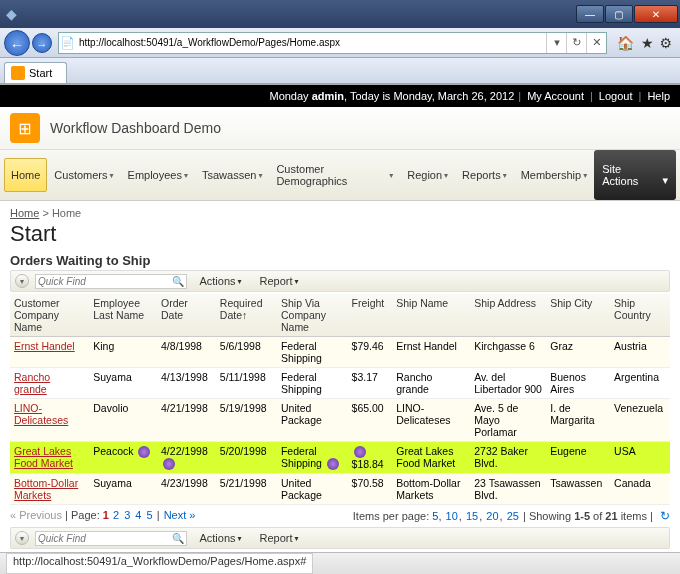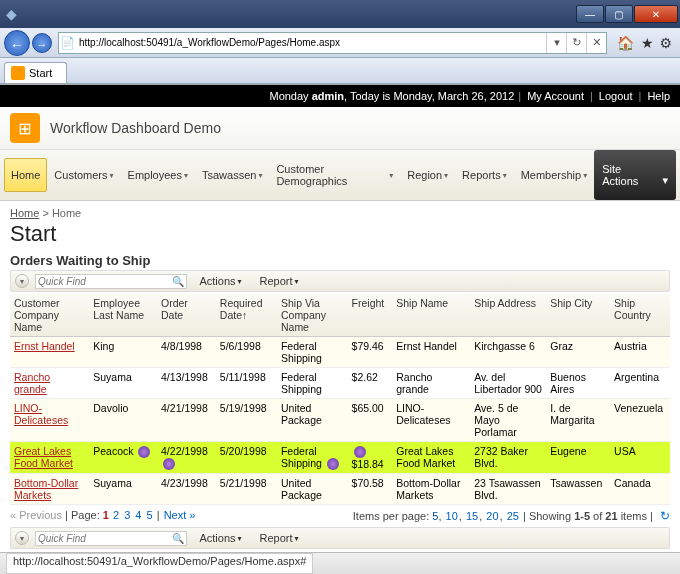--- a/index.html
+++ b/index.html
@@ -215,21 +215,21 @@
               <td>Kirchgasse 6</td>
               <td>Graz</td>
               <td>Austria</td>
             </tr>
             <tr class="roweven">
               <td><a href="#" class="redlink">Rancho grande</a></td>
               <td>Suyama</td>
               <td>4/13/1998</td>
               <td>5/11/1998</td>
               <td>Federal Shipping</td>
-              <td>$2.62</td>
+              <td>$3.17</td>
               <td>Rancho grande</td>
               <td>Av. del Libertador 900</td>
               <td>Buenos Aires</td>
               <td>Argentina</td>
             </tr>
             <tr class="rowodd">
               <td><a href="#" class="redlink">LINO-Delicateses</a></td>
               <td>Davolio</td>
               <td>4/21/1998</td>
               <td>5/19/1998</td>

